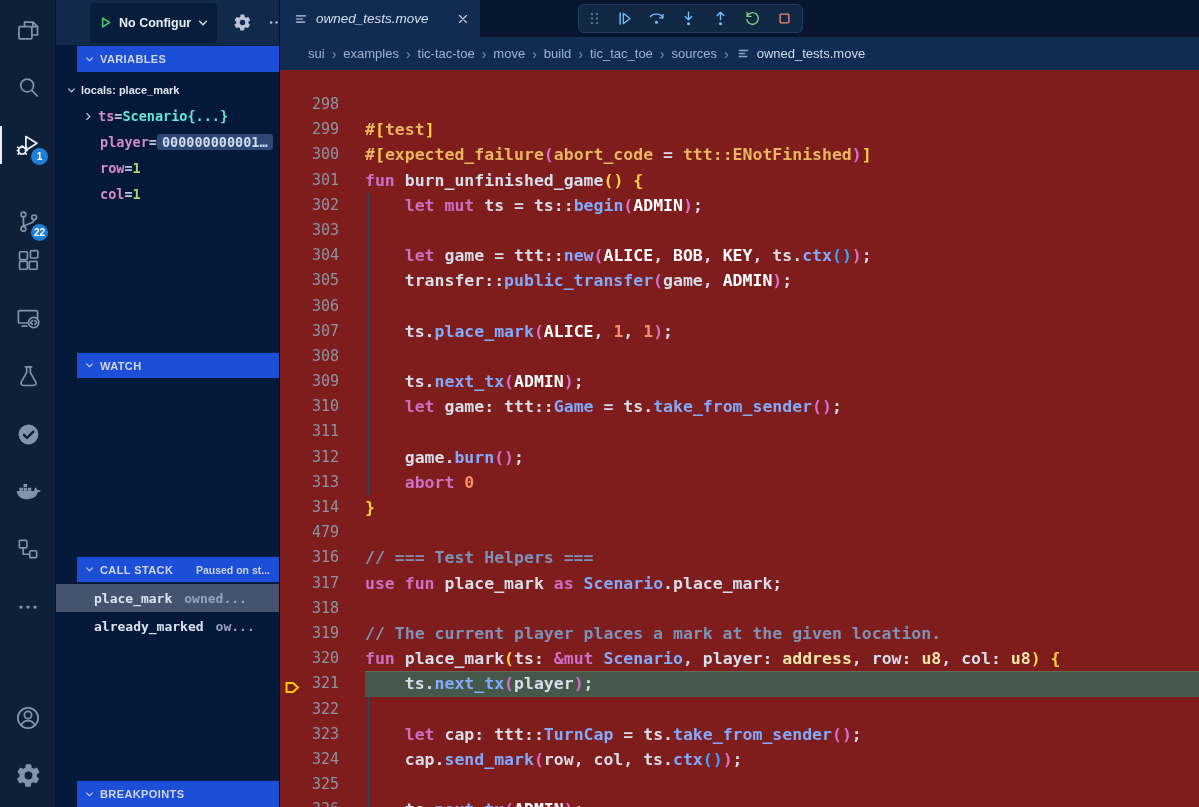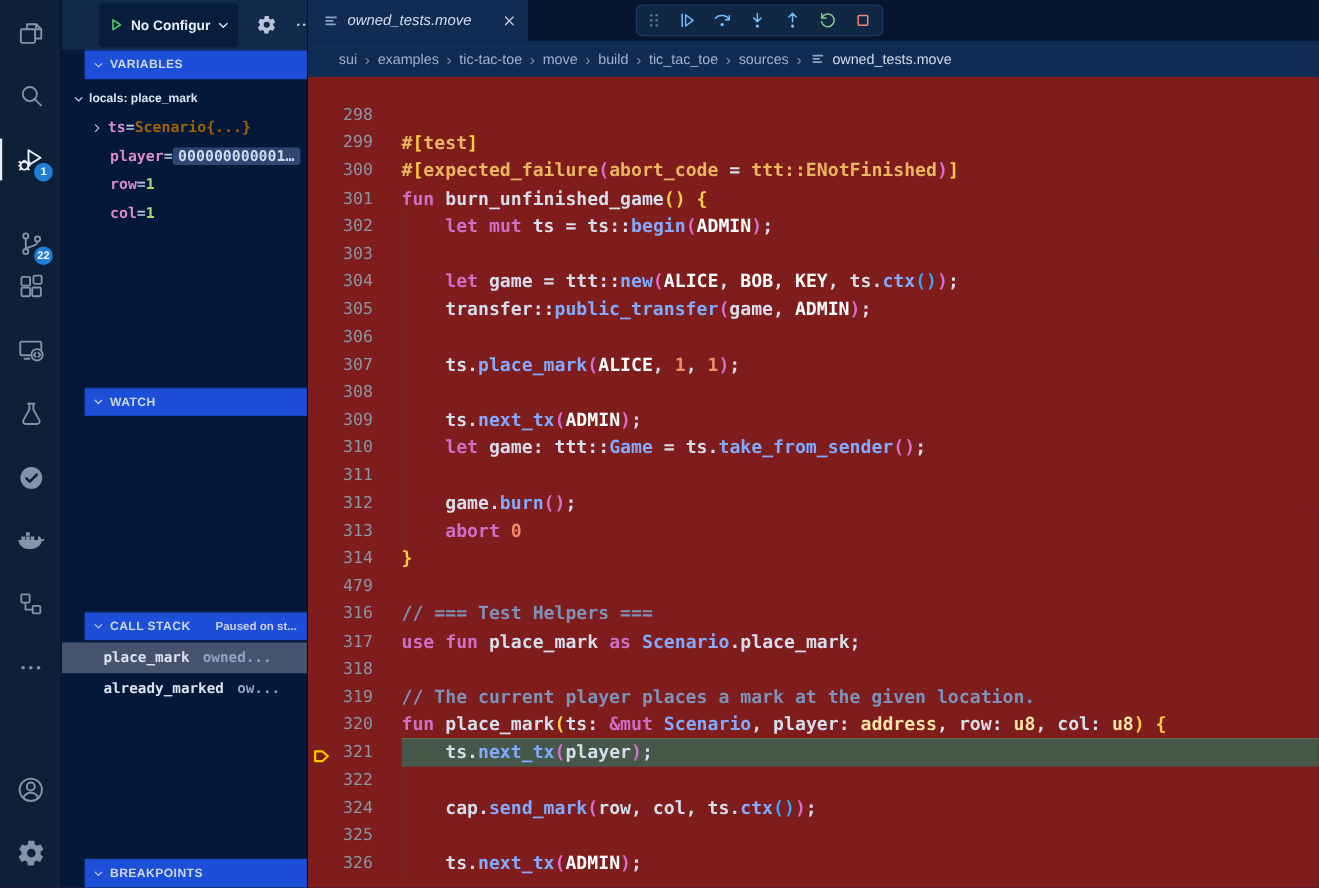--- a/index.html
+++ b/index.html
@@ -26,21 +26,21 @@
   .sec-title { color:#ccd7e7; font-size:11px; font-weight:bold; letter-spacing:.4px; }
   .sec-extra { margin-left:auto; padding-right:9px; color:#c8d2e2; font-size:10.5px; font-weight:bold; }
   .vars-body { flex:0 0 280px; padding-top:5px; font-family:"DejaVu Sans Mono", monospace; font-size:13.5px; font-weight:bold; }
   .watch-body { flex:0 0 178px; }
   .cs-body { flex:0 0 198px; padding-top:2px; font-family:"DejaVu Sans Mono", monospace; font-size:13px; font-weight:bold; }
   .vrow { height:26px; display:flex; align-items:center; cursor:pointer; white-space:nowrap; }
   .vrow .chev { display:flex; margin-right:4px; }
   .scope-lbl { color:#dce5f2; font-size:11px; font-family:"Liberation Sans", sans-serif; font-weight:bold; }
   .vn { color:#d98bc5; }
   .veq { color:#b7c4da; }
-  .vv-obj { color:#a16207; }
+  .vv-obj { color:#5eead4; }
   .vv-num { color:#a8d76f; }
   .vbox { background:rgba(92,126,178,.48); border-radius:3px; padding:0 5px; color:#cfdcf0; }
   .frame { height:28px; display:flex; align-items:center; padding-left:38px; gap:12px; cursor:pointer; white-space:nowrap; }
   .frame.sel { background:#45536e; }
   .f-fn { color:#dbe4f2; }
   .f-loc { color:#93a2bf; }
 
   
   .editor { flex:1; display:flex; flex-direction:column; position:relative; min-width:0; }
   .tabbar { height:37px; flex:0 0 37px; background:#07162e; display:flex; position:relative; }
@@ -402,18 +402,19 @@
         <div class="crow"><div class="gut"><span>479</span></div><div class="cnt"></div></div>
         <div class="crow"><div class="gut"><span>316</span></div><div class="cnt"><span class="tk-cm">// === Test Helpers ===</span></div></div>
         <div class="crow"><div class="gut"><span>317</span></div><div class="cnt"><span class="tk-kw">use</span><span class="tk-tx"> </span><span class="tk-kw">fun</span><span class="tk-tx"> place_mark </span><span class="tk-kw">as</span><span class="tk-tx"> </span><span class="tk-ty">Scenario</span><span class="tk-tx">.place_mark;</span></div></div>
         <div class="crow"><div class="gut"><span>318</span></div><div class="cnt"></div></div>
         <div class="crow"><div class="gut"><span>319</span></div><div class="cnt"><span class="tk-cm">// The current player places a mark at the given location.</span></div></div>
         <div class="crow"><div class="gut"><span>320</span></div><div class="cnt"><span class="tk-kw">fun</span><span class="tk-tx"> place_mark</span><span class="tk-b1">(</span><span class="tk-tx">ts: </span><span class="tk-kw">&amp;mut</span><span class="tk-tx"> </span><span class="tk-ty">Scenario</span><span class="tk-tx">, player: </span><span class="tk-pr">address</span><span class="tk-tx">, row: </span><span class="tk-pr">u8</span><span class="tk-tx">, col: </span><span class="tk-pr">u8</span><span class="tk-b1">)</span><span class="tk-tx"> </span><span class="tk-b1">{</span></div></div>
         <div class="crow cur"><div class="gut"><span class="curarrow"><svg width="15" height="13" viewBox="0 0 15 13">
                 <path d="M1.5 2H8l5 4.5L8 11H1.5Z" fill="none" stroke="#ffcc00" stroke-width="2" stroke-linejoin="round"></path>
               </svg></span><span>321</span></div><div class="cnt"><span class="tk-tx">    ts.</span><span class="tk-fn">next_tx</span><span class="tk-b2">(</span><span class="tk-tx">player</span><span class="tk-b2">)</span><span class="tk-tx">;</span></div></div>
         <div class="crow g"><div class="gut"><span>322</span></div><div class="cnt"></div></div>
+        <div class="crow g"><div class="gut"><span>323</span></div><div class="cnt"><span class="tk-tx">    </span><span class="tk-kw">let</span><span class="tk-tx"> cap: ttt::</span><span class="tk-ty">TurnCap</span><span class="tk-tx"> = ts.</span><span class="tk-fn">take_from_sender</span><span class="tk-b2">(</span><span class="tk-b2">)</span><span class="tk-tx">;</span></div></div>
         <div class="crow g"><div class="gut"><span>324</span></div><div class="cnt"><span class="tk-tx">    cap.</span><span class="tk-fn">send_mark</span><span class="tk-b2">(</span><span class="tk-tx">row, col, ts.</span><span class="tk-fn">ctx</span><span class="tk-b3">(</span><span class="tk-b3">)</span><span class="tk-b2">)</span><span class="tk-tx">;</span></div></div>
         <div class="crow g"><div class="gut"><span>325</span></div><div class="cnt"></div></div>
         <div class="crow g"><div class="gut"><span>326</span></div><div class="cnt"><span class="tk-tx">    ts.</span><span class="tk-fn">next_tx</span><span class="tk-b2">(</span><span class="tk-ct">ADMIN</span><span class="tk-b2">)</span><span class="tk-tx">;</span></div></div>
       </div>
   </div>
 </div>
 
 </body></html>

